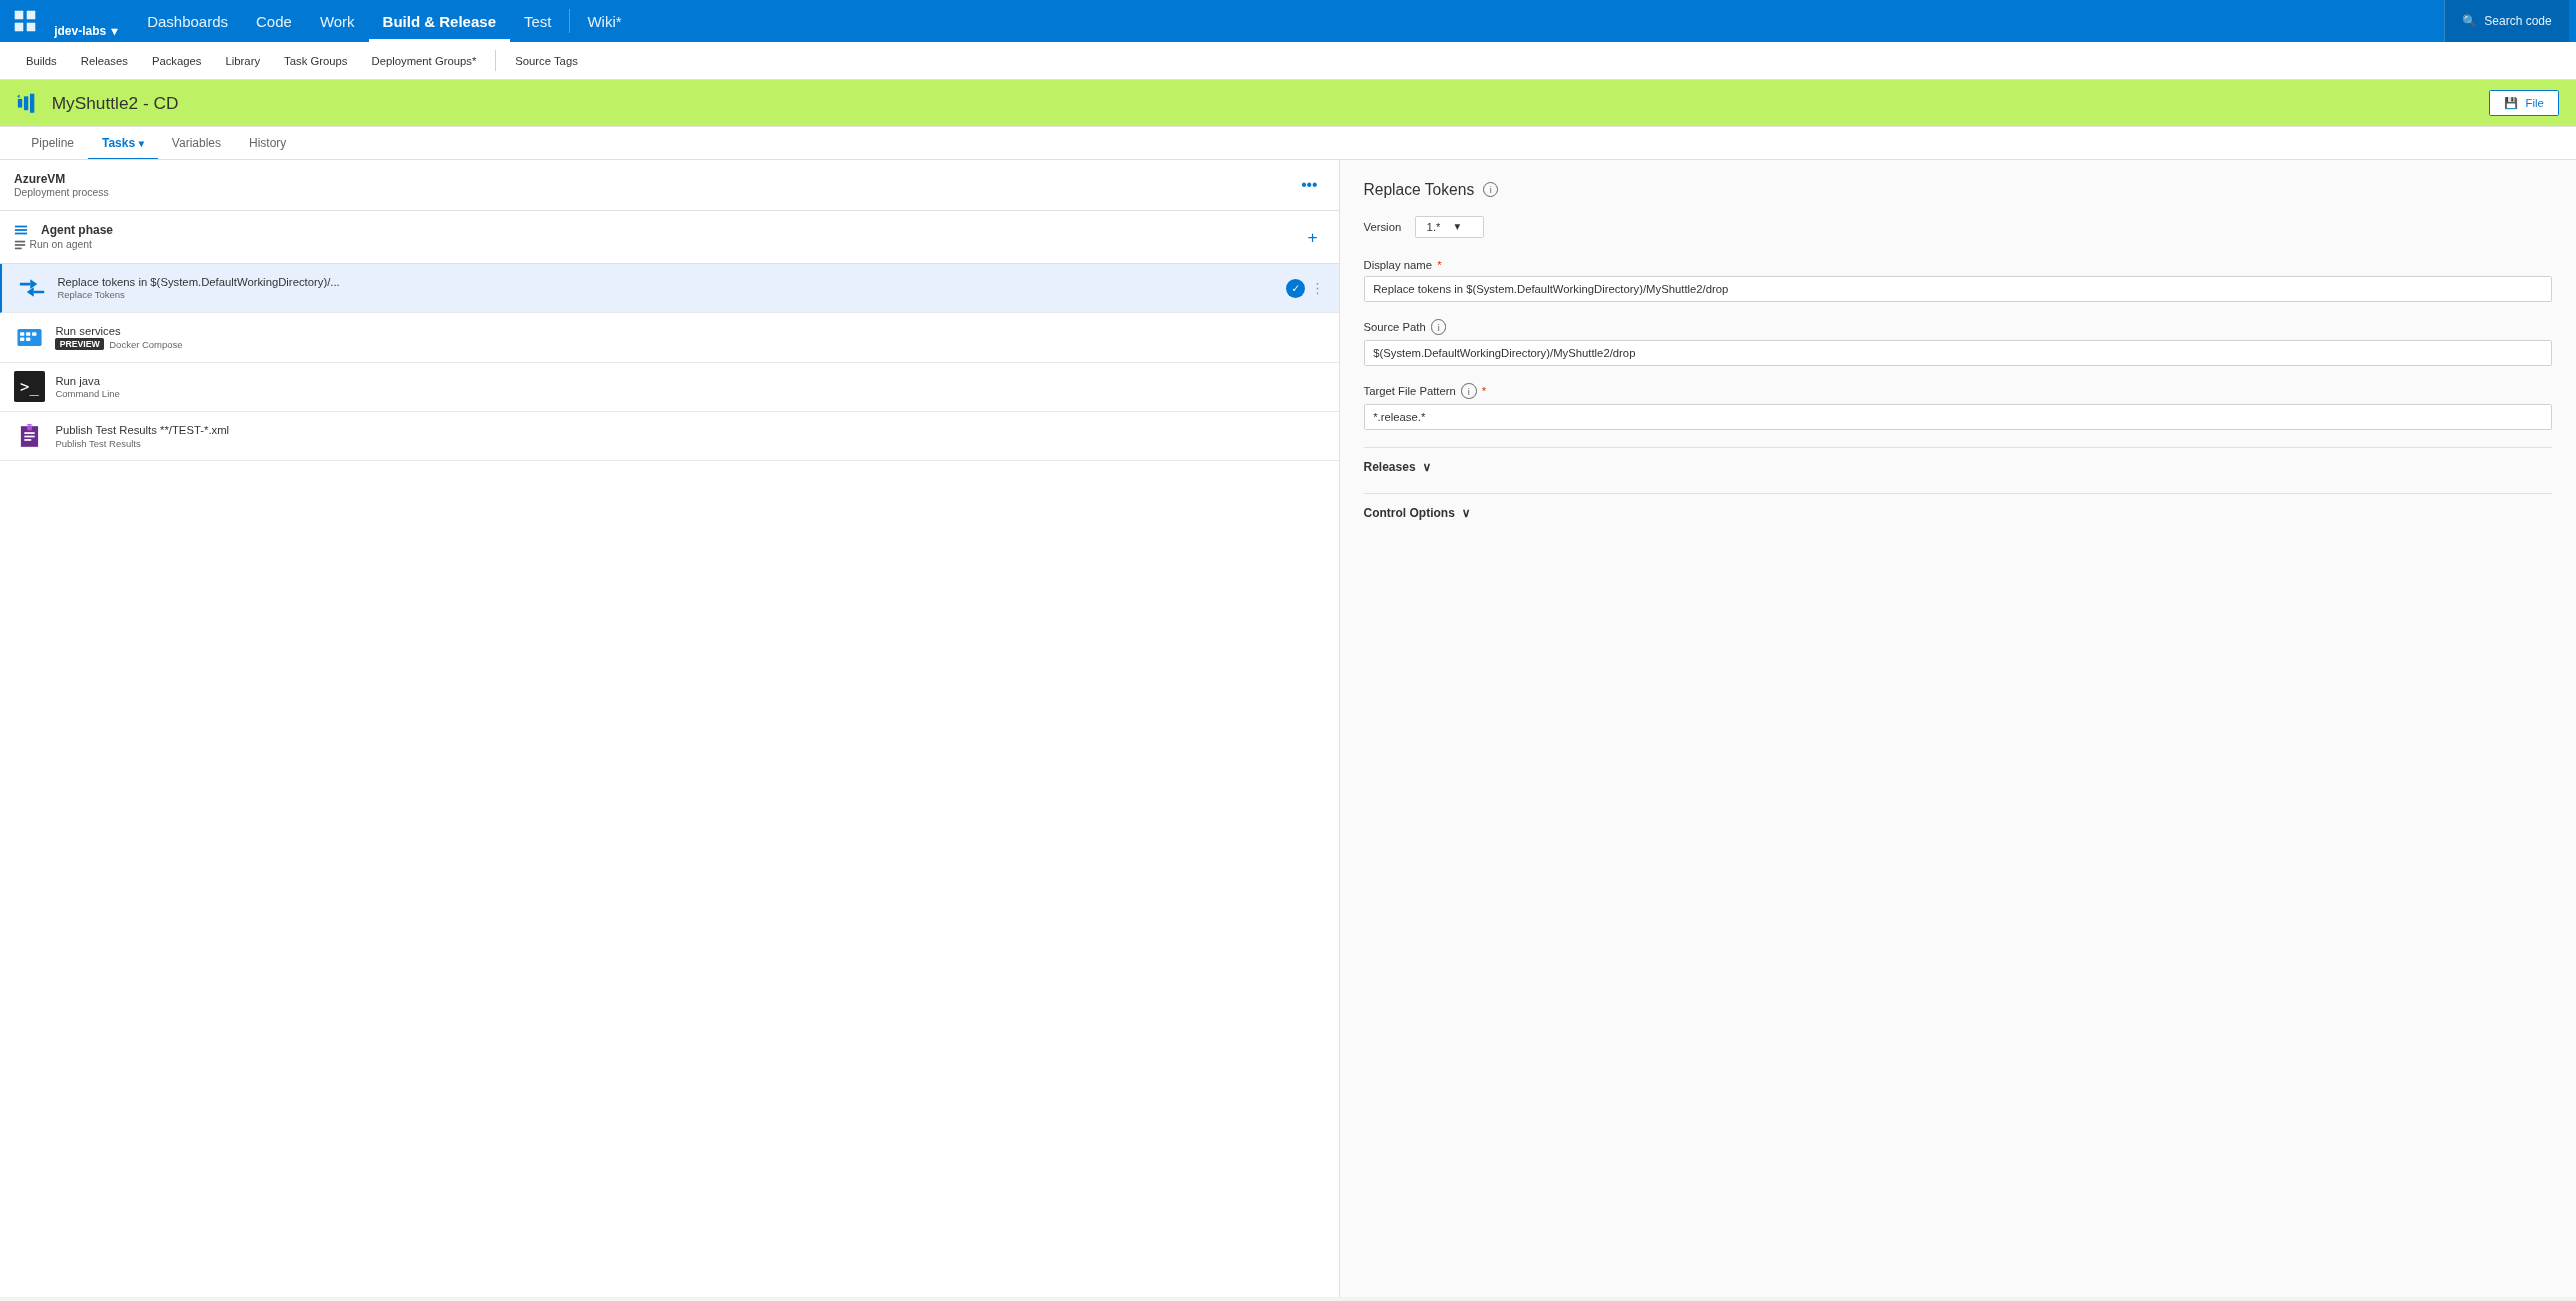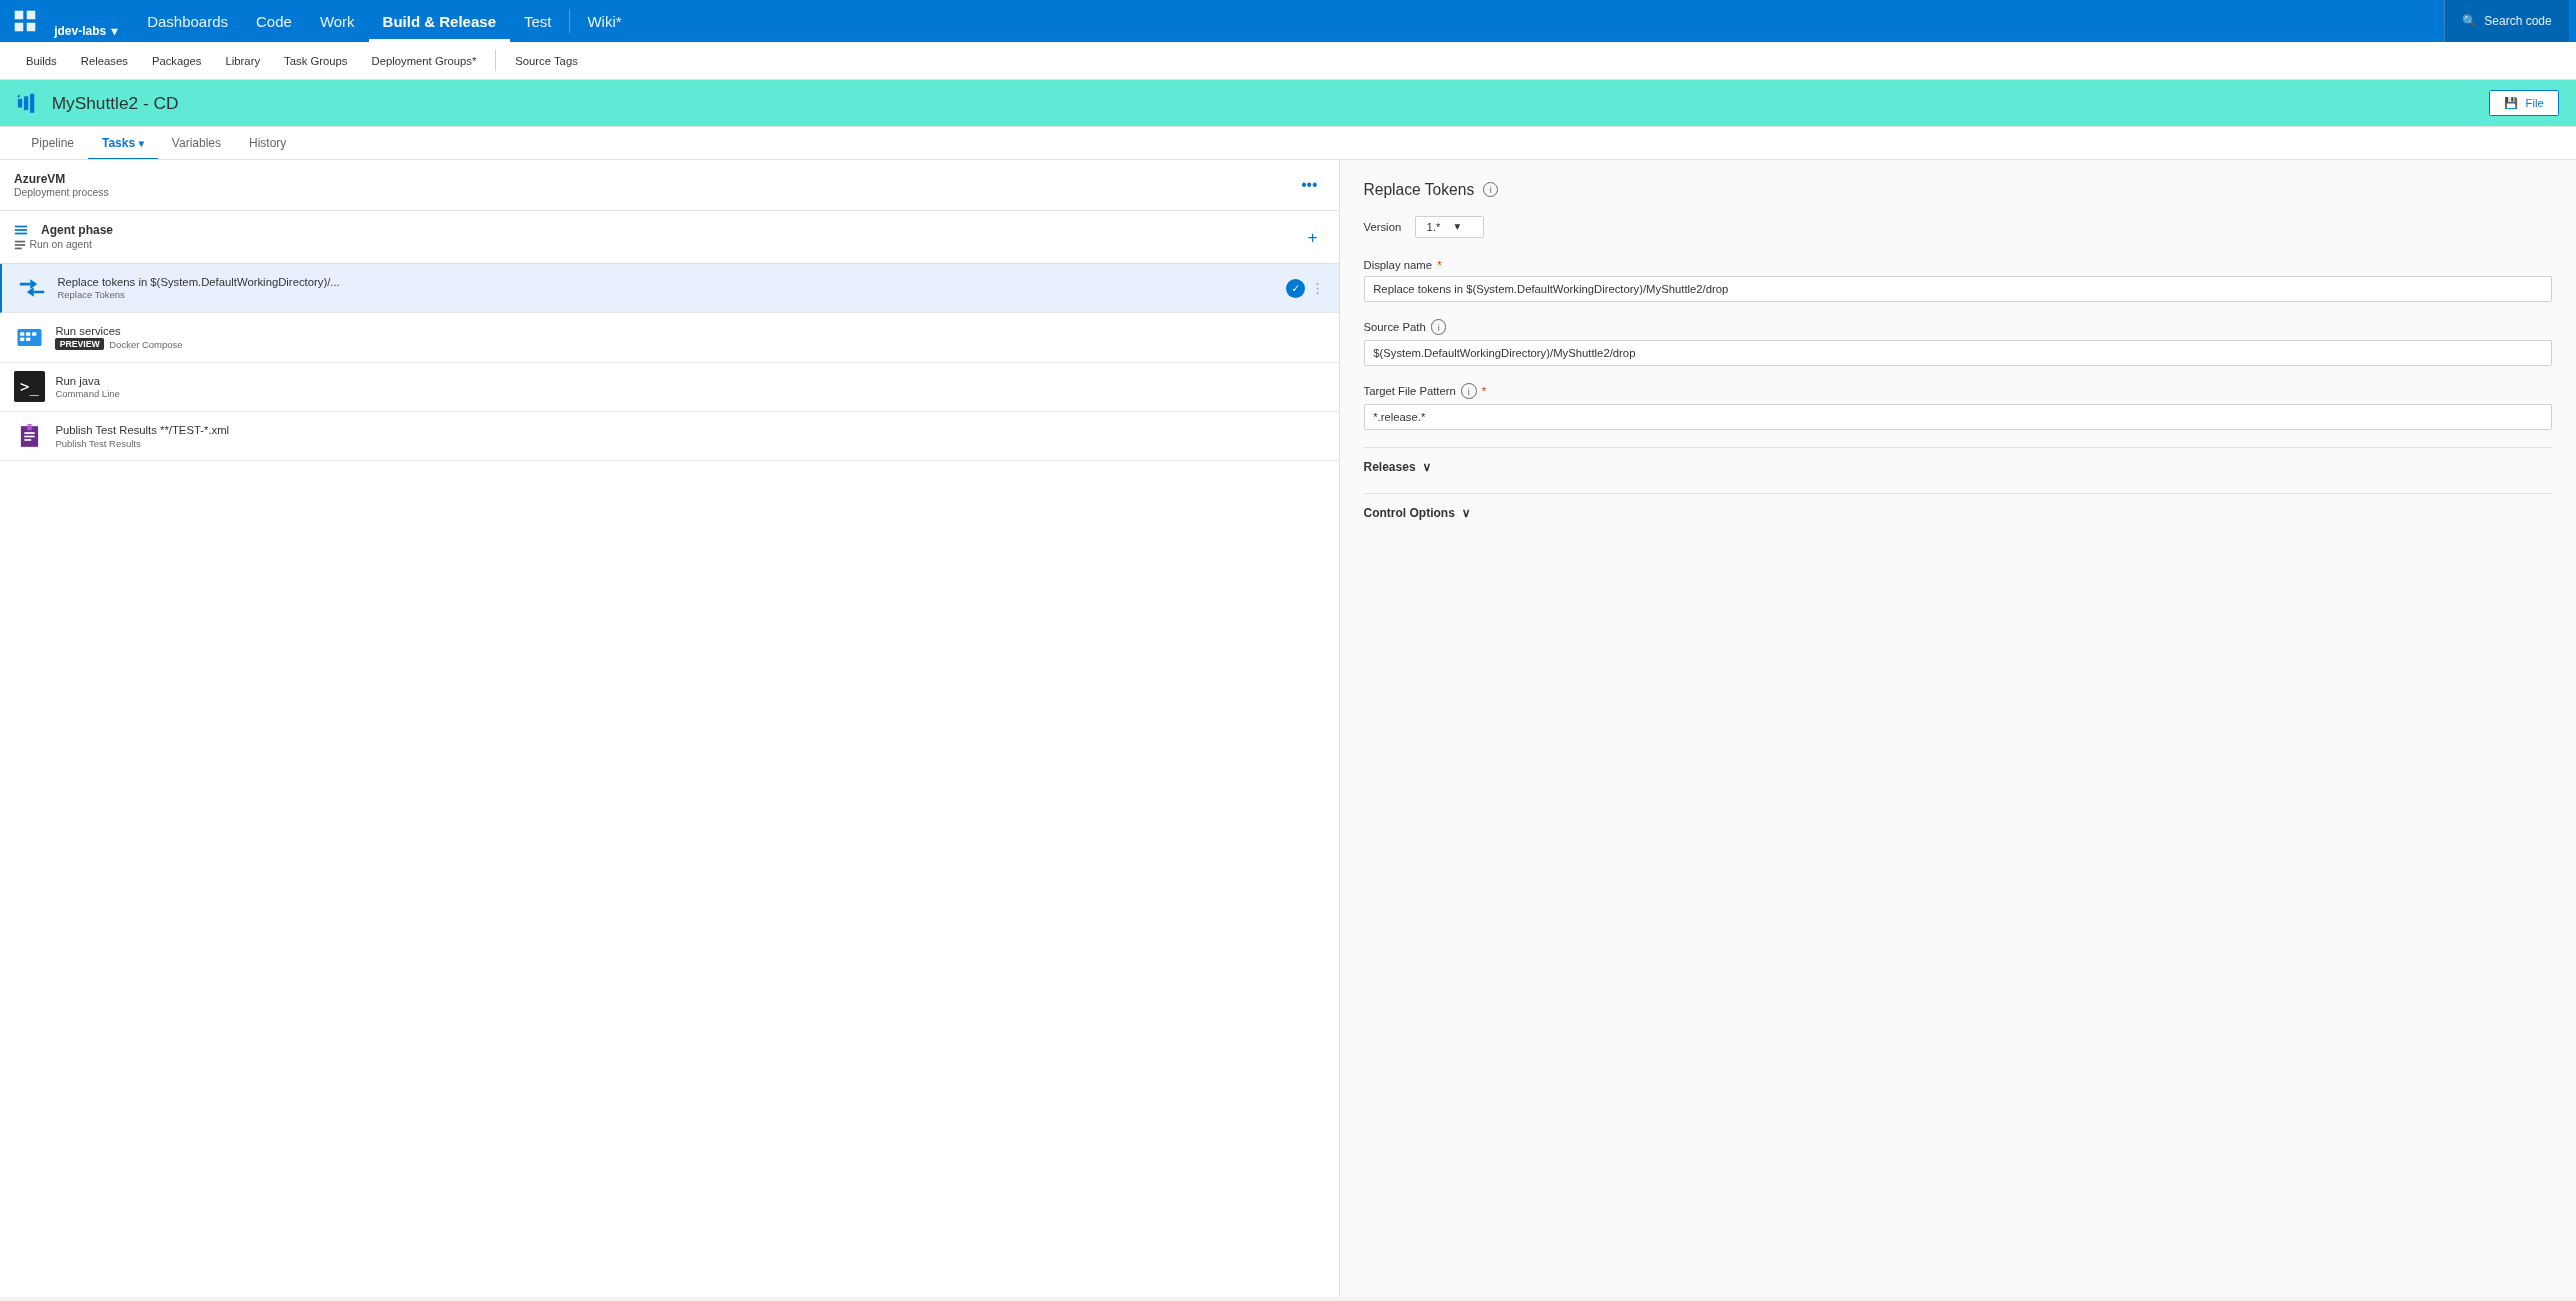--- a/index.html
+++ b/index.html
@@ -61,21 +61,21 @@
       gap: 0;
     }
     .sub-nav-item {
       padding: 0 12px; height: 38px; display: flex; align-items: center;
       cursor: pointer; font-size: 11.3px; color: #333;
     }
     .sub-nav-divider { width: 0.9px; height: 21px; background: #d0d0d0; margin: 0 7px; }
 
     
     .page-header {
-      background: #5eead4;
+      background: #bef264;
       display: flex;
       align-items: center;
       padding: 10.4px 17.3px;
       border-bottom: 0.9px solid #e0e0e0;
     }
     .page-icon {
       width: 24px; height: 24px; margin-right: 10.4px; display: flex; align-items: center;
     }
     .page-title { font-size: 17.3px; font-weight: 400; color: #333; flex: 1; }
     .save-button {

